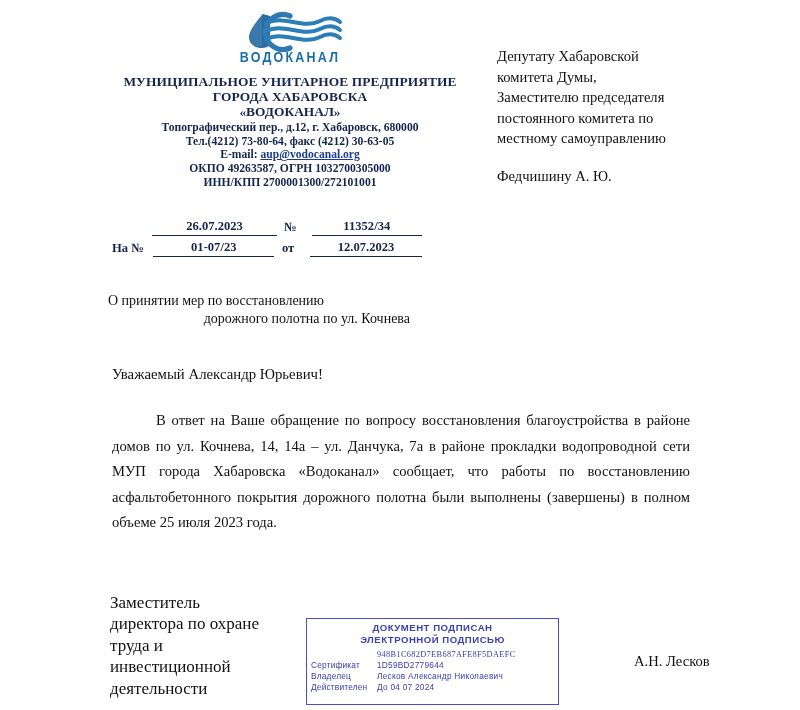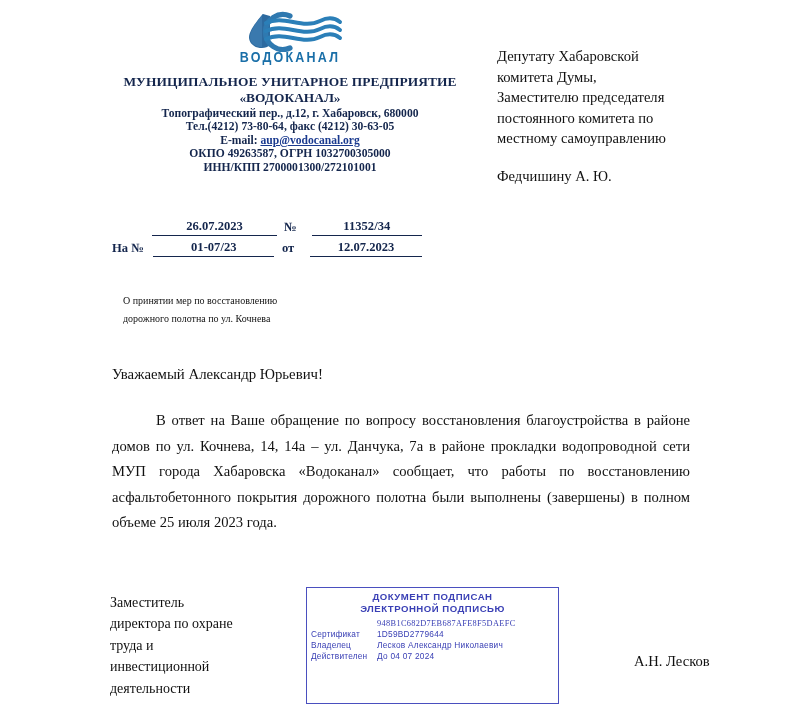--- a/index.html
+++ b/index.html
@@ -103,27 +103,27 @@
   }
   .fld.d1{width:135px;}
   .fld.d2{width:130px;}
   .fld.n1{width:120px;}
   .fld.n2{width:120px;}
   .refrow .spacer{width:8px;}
 
   
   .subject{
     position:absolute;
-    left:123px; top:292px; width:302px;
-    font-size:10px;
+    left:108px; top:292px; width:302px;
+    font-size:14px;
     line-height:18px;
     text-align:justify;
     color:#111;
   }
-  .subject .l2{display:block;text-align:left;}
+  .subject .l2{display:block;text-align:right;}
 
   
   .salutation{
     position:absolute;
     left:112px; top:366px; width:576px;
     font-size:14.8px;
     color:#111;
   }
 
   
@@ -135,40 +135,40 @@
     text-align:justify;
     text-justify:inter-word;
     color:#111;
   }
   .body-text p{margin:0;text-indent:44px;}
 
   
   .sig-title{
     position:absolute;
     left:110px; top:592px; width:178px;
-    font-size:14px;
+    font-size:17px;
     line-height:21.4px;
     text-align:justify;
     text-justify:inter-word;
     color:#111;
   }
   .sig-title .last{text-align:left;}
   .sig-name{
     position:absolute;
     left:634px; top:653px;
     font-size:14.6px;
     color:#111;
     white-space:nowrap;
   }
 
   
   .stamp{
     position:absolute;
-    left:306px; top:587px;
-    width:253px; height:117px;
+    left:306px; top:618px;
+    width:253px; height:87px;
     border:1.6px solid #4a4fbf;
     box-sizing:border-box;
     background:#fff;
     color:#3a40b5;
     font-family:"Liberation Sans","DejaVu Sans",sans-serif;
     padding:3px 4px 2px 4px;
   }
   .stamp .st-h{
     text-align:center;
     font-weight:bold;
@@ -203,20 +203,21 @@
 
         <path d="M30 13 C48 4 66 20 84 11 C92 7 99 8 104 12" fill="none" stroke="#2b7fb8" stroke-width="4" stroke-linecap="round"></path>
         <path d="M30 21 C48 12 66 28 84 19 C92 15 99 16 104 20" fill="none" stroke="#2b7fb8" stroke-width="4" stroke-linecap="round"></path>
         <path d="M30 29 C48 20 66 36 84 27 C92 23 99 24 104 28" fill="none" stroke="#2b7fb8" stroke-width="4" stroke-linecap="round"></path>
       </svg>
       <div class="logo-word">ВОДОКАНАЛ</div>
     </div>
 
     <div class="org-name">
       <span>МУНИЦИПАЛЬНОЕ УНИТАРНОЕ ПРЕДПРИЯТИЕ</span>
+      <span class="l2">ГОРОДА ХАБАРОВСКА</span>
     </div>
     <div class="org-quoted">«ВОДОКАНАЛ»</div>
 
     <div class="contact">
       <div>Топографический пер., д.12, г. Хабаровск, 680000</div>
       <div>Тел.(4212) 73-80-64, факс (4212) 30-63-05</div>
       <div class="eml">
         <span>E-mail:</span>
         <a href="#">aup@vodocanal.org</a>
       </div>

